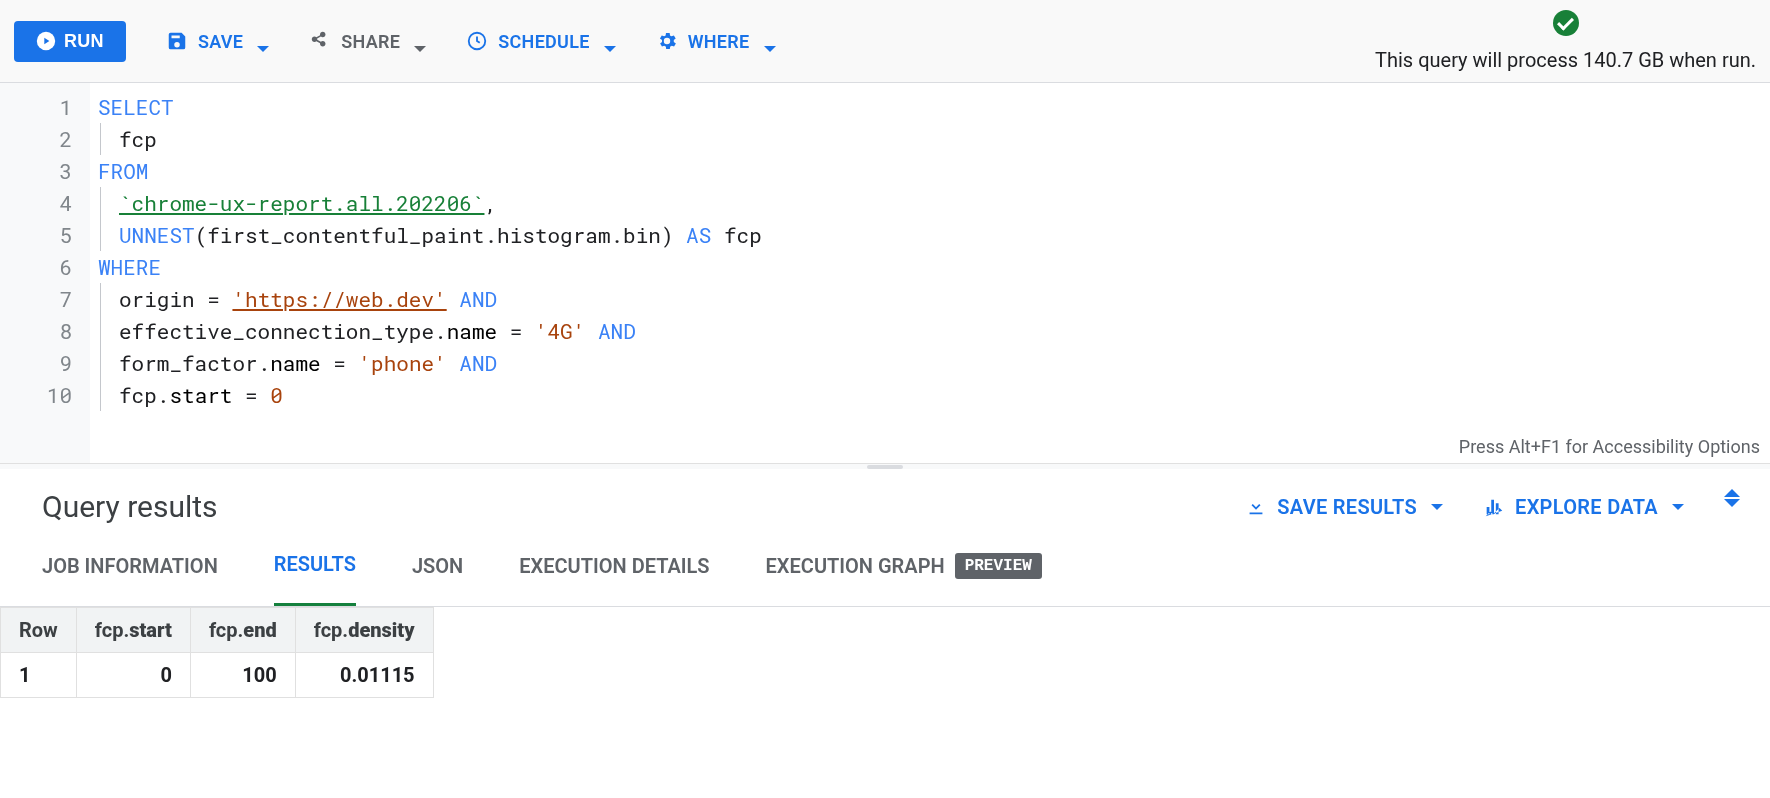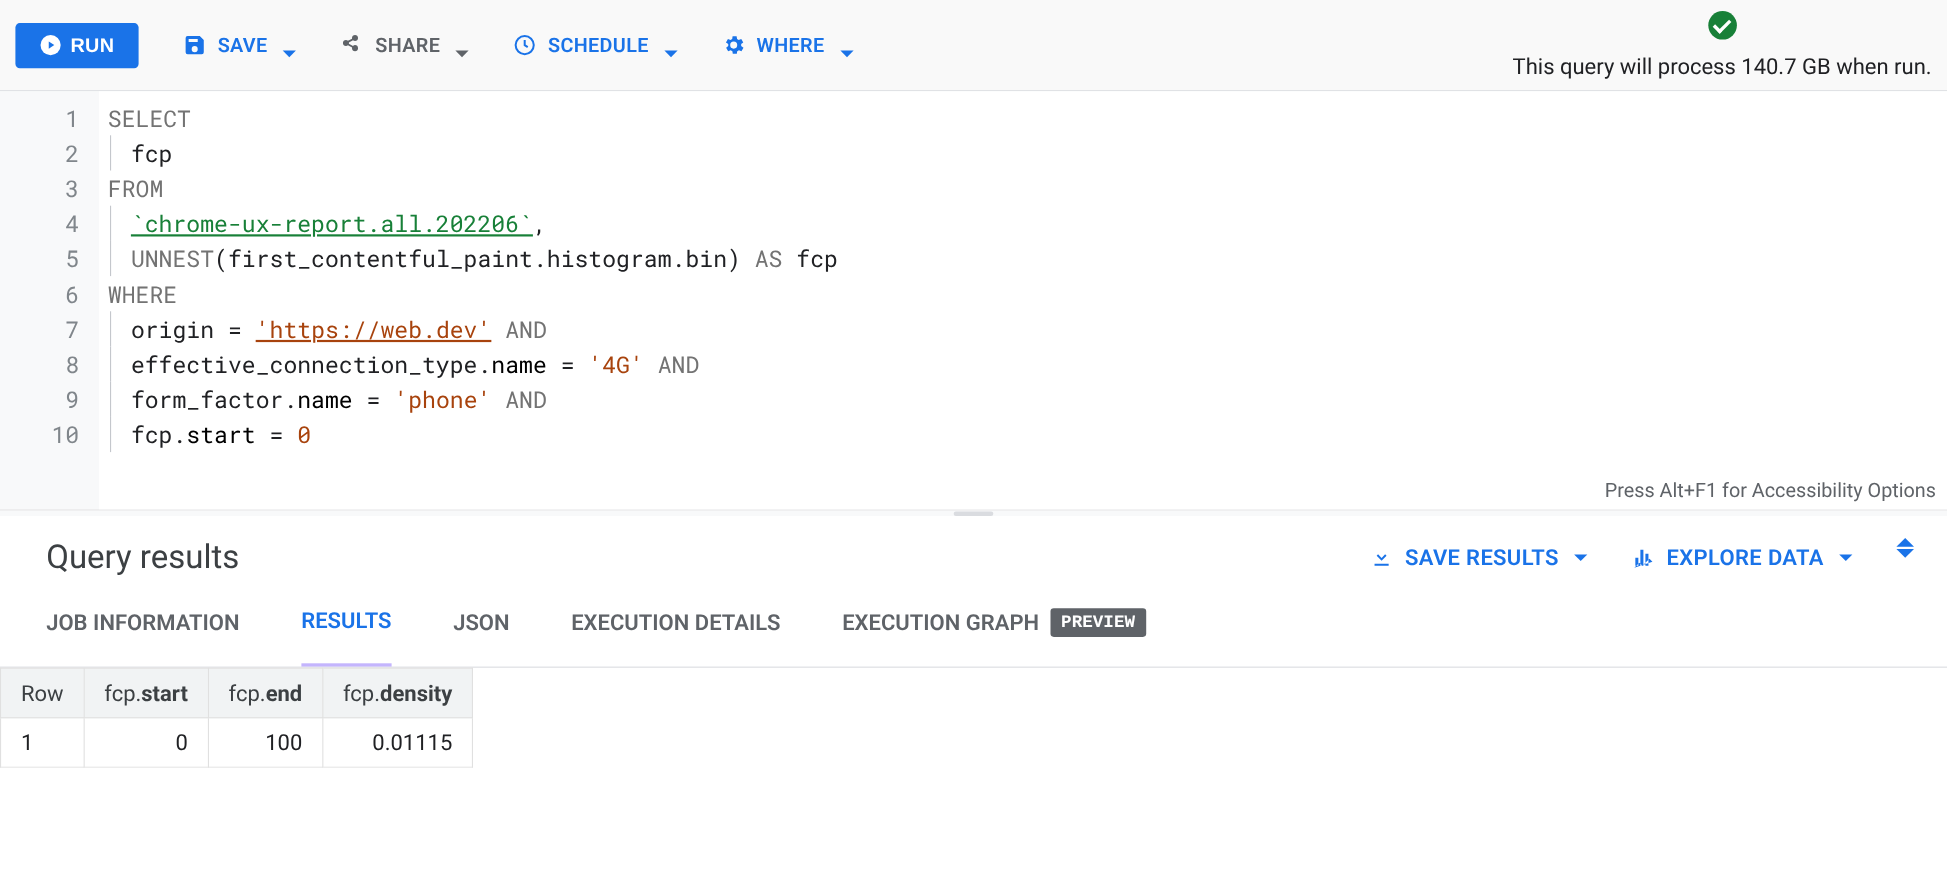--- a/index.html
+++ b/index.html
@@ -94,21 +94,21 @@
   .code {
     flex: 1;
     padding: 8px 0 40px 8px;
     font-family: "Roboto Mono", Menlo, Consolas, monospace;
     font-size: 21px;
     line-height: 32px;
     background: #fff;
     white-space: pre;
     color: #202124;
   }
-  .kw { color: #737373; }
+  .kw { color: #3b82f6; }
   .str { color: #a8430d; }
   .tbl { color: #188038; text-decoration: underline; }
   .url { text-decoration: underline; }
   .prop { color: #000000; }
   .num { color: #a8430d; }
   .indent-bar {
     display: inline-block;
     border-left: 1px solid #c4c7cc;
     padding-left: 18px;
     margin-left: 2px;
@@ -151,35 +151,35 @@
   .unfold .u { border-bottom:8px solid #1a73e8; margin-bottom:2px;}
   .unfold .d { border-top:8px solid #1a73e8; }
 
   .tabs {
     display:flex; gap: 56px;
     padding: 18px 42px 0 42px;
     border-bottom: 1px solid #dadce0;
     font-size:20px; font-weight:600; color:#5f6368;
   }
   .tab { padding-bottom:27px; cursor:pointer; display:inline-flex; align-items:center; gap:10px;}
-  .tab.active { color:#1a73e8; border-bottom:3px solid #c4b5fd; }
+  .tab.active { color:#1a73e8; border-bottom:3px solid #15803d; }
   .badge {
     background:#5f6368; color:#fff; font-size:16px; font-weight:600;
     padding:4px 10px; border-radius:3px;font-family:Liberation Mono, monospace;
   }
 
   table.results {
     border-collapse: collapse;
     font-size:20px;
   }
   table.results th, table.results td {
     border:1px solid #e0e0e0;
     padding: 10px 18px;
     text-align:right;
-    font-weight:400;
+    font-weight:700;
   }
   table.results th {
     background:#f1f3f4;
     color:#3c4043;
   }
   table.results th:first-child, table.results td:first-child {
     text-align:left;
   }
 </style>
 </head>

